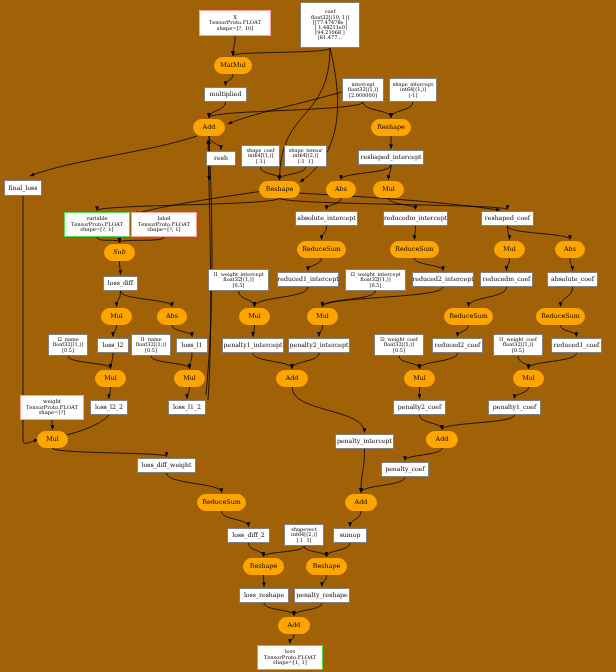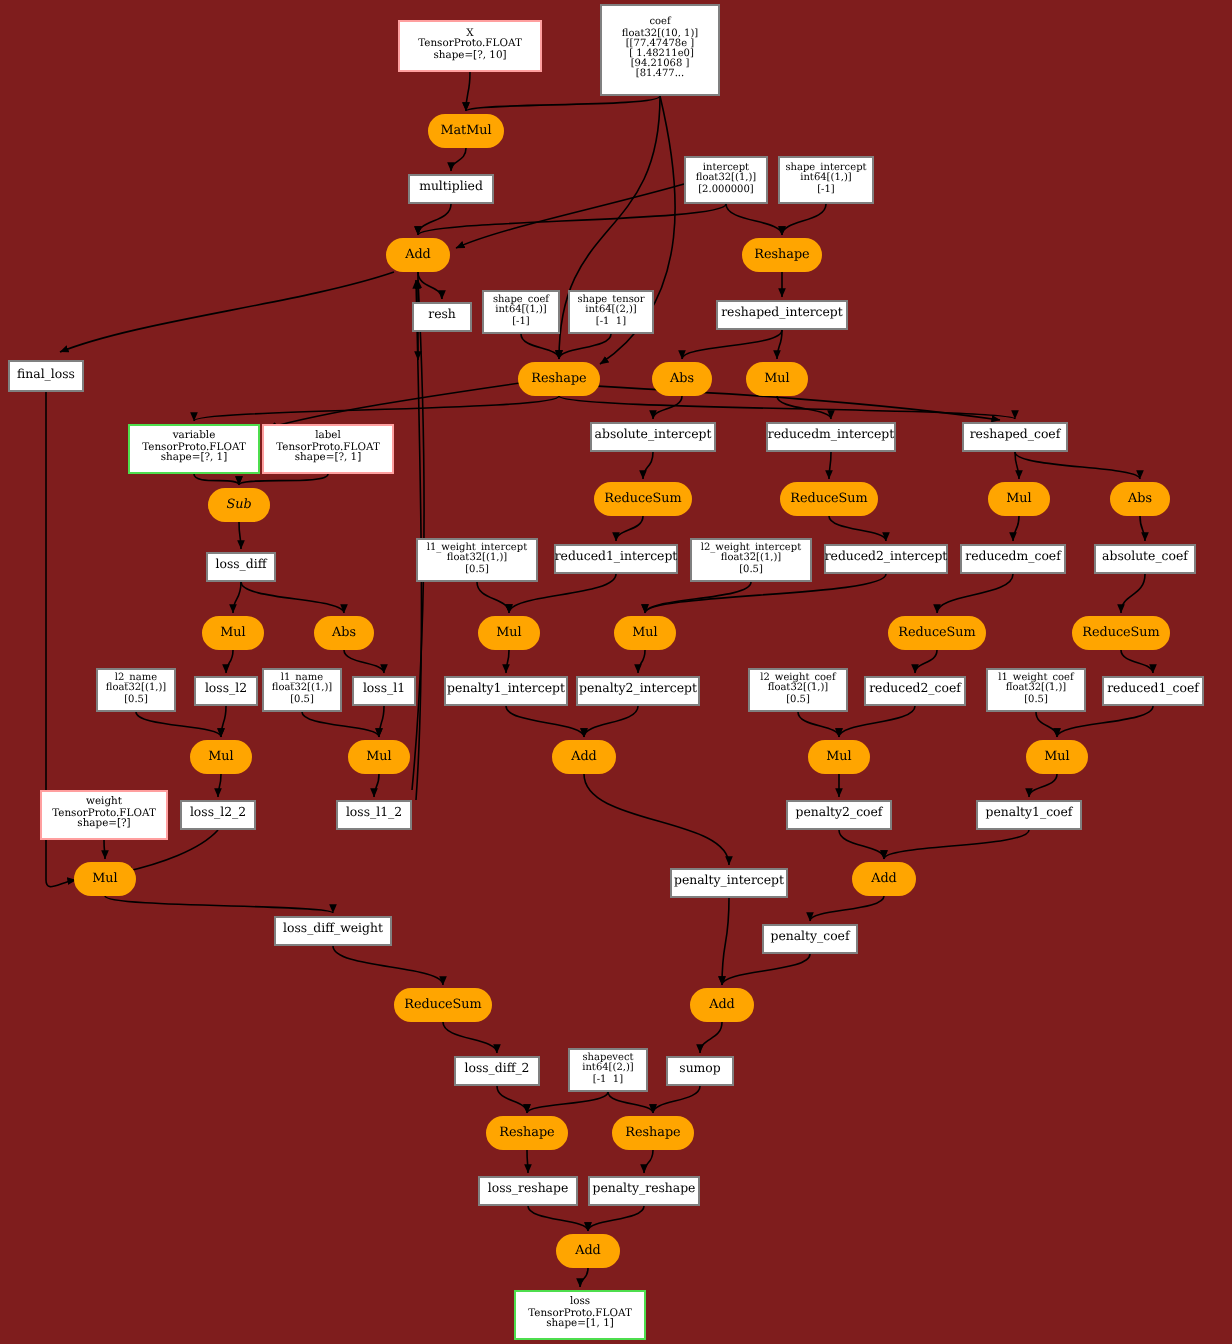--- a/index.html
+++ b/index.html
@@ -4,21 +4,21 @@
 <style>
   html, body {
     margin: 0;
     padding: 0;
     background: #ffffff;
   }
   #canvas {
     position: relative;
     width: 616px;
     height: 672px;
-    background: #7f1d1d;
+    background: #a16207;
     font-family: "DejaVu Serif", "Liberation Serif", serif;
     overflow: hidden;
   }
   #edges {
     position: absolute;
     left: 0;
     top: 0;
     width: 616px;
     height: 672px;
     pointer-events: none;

